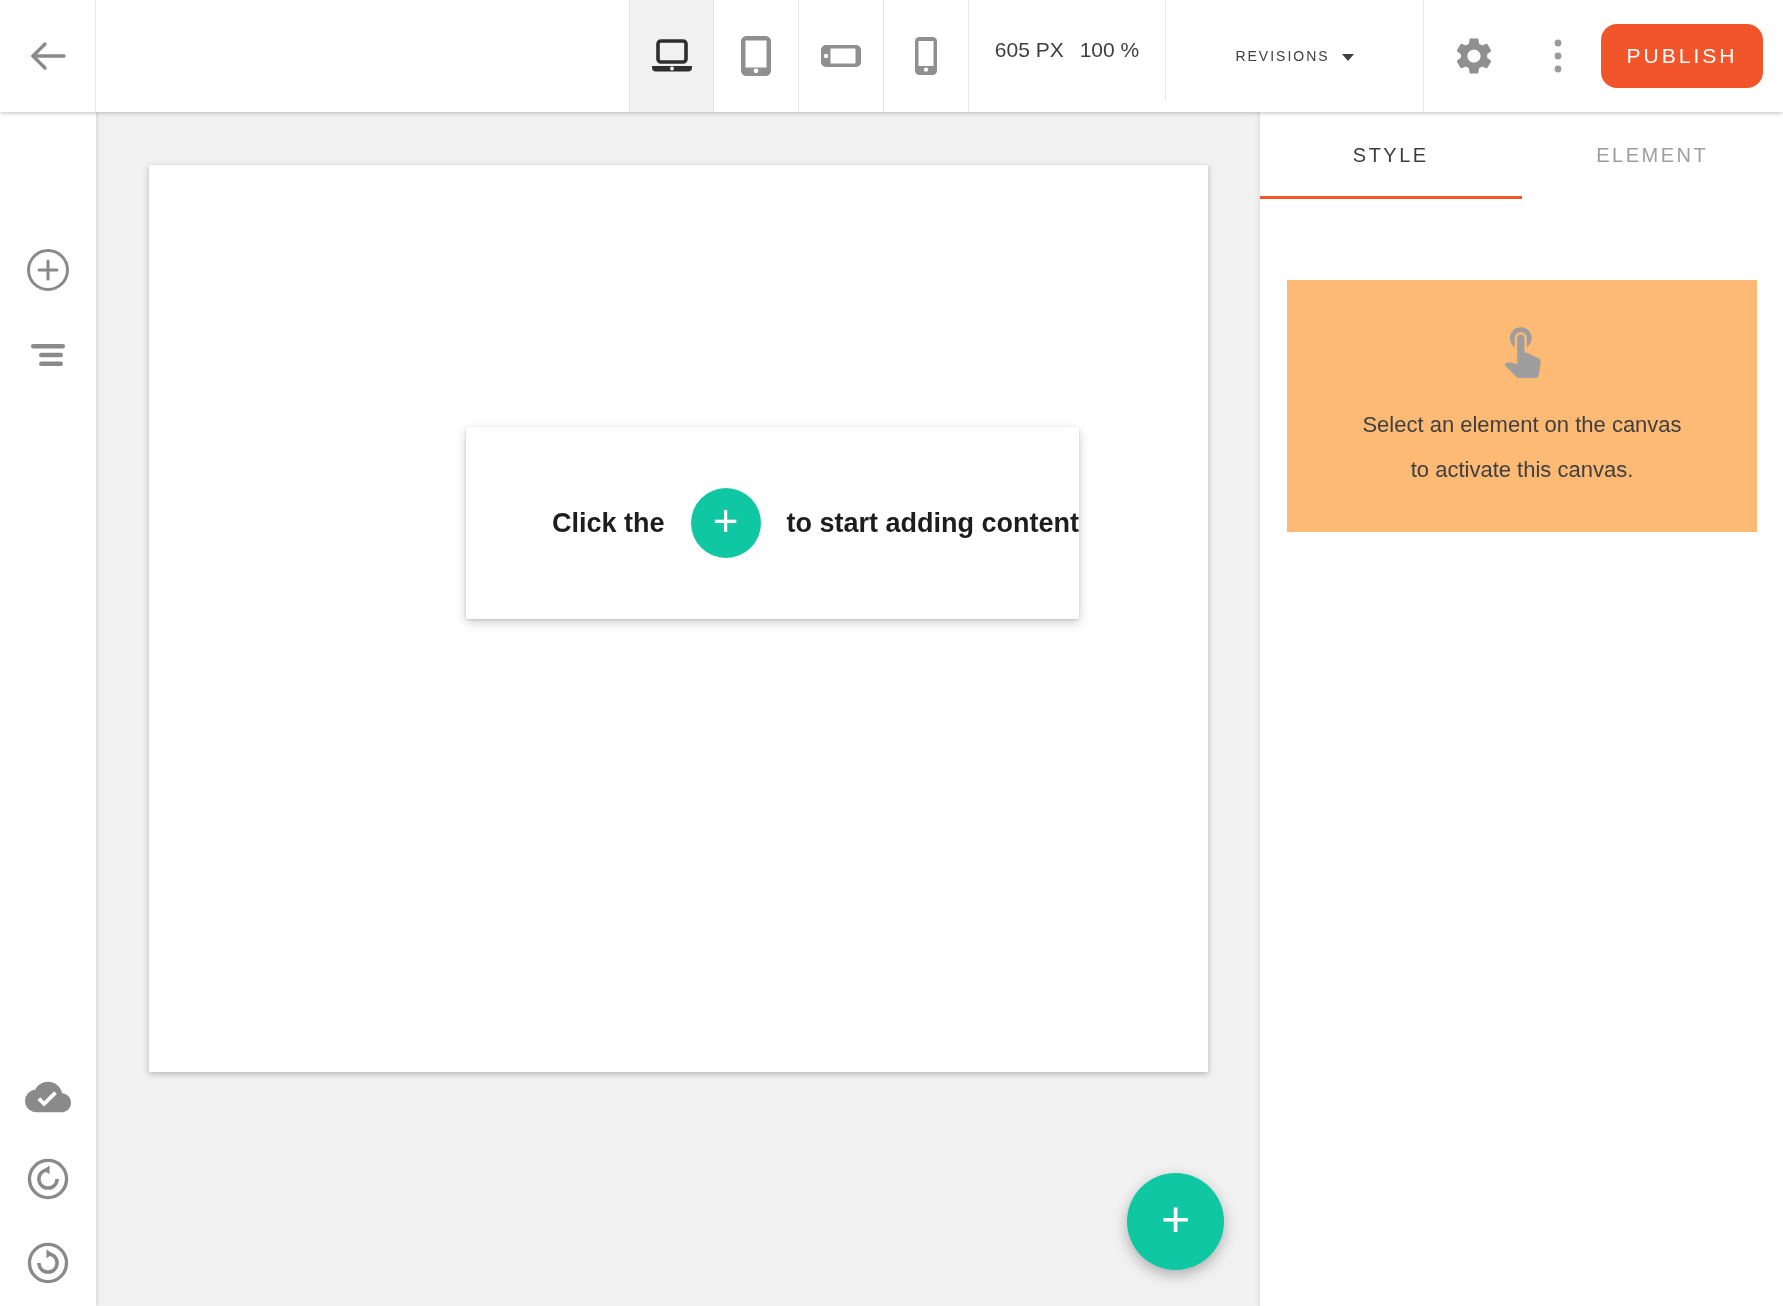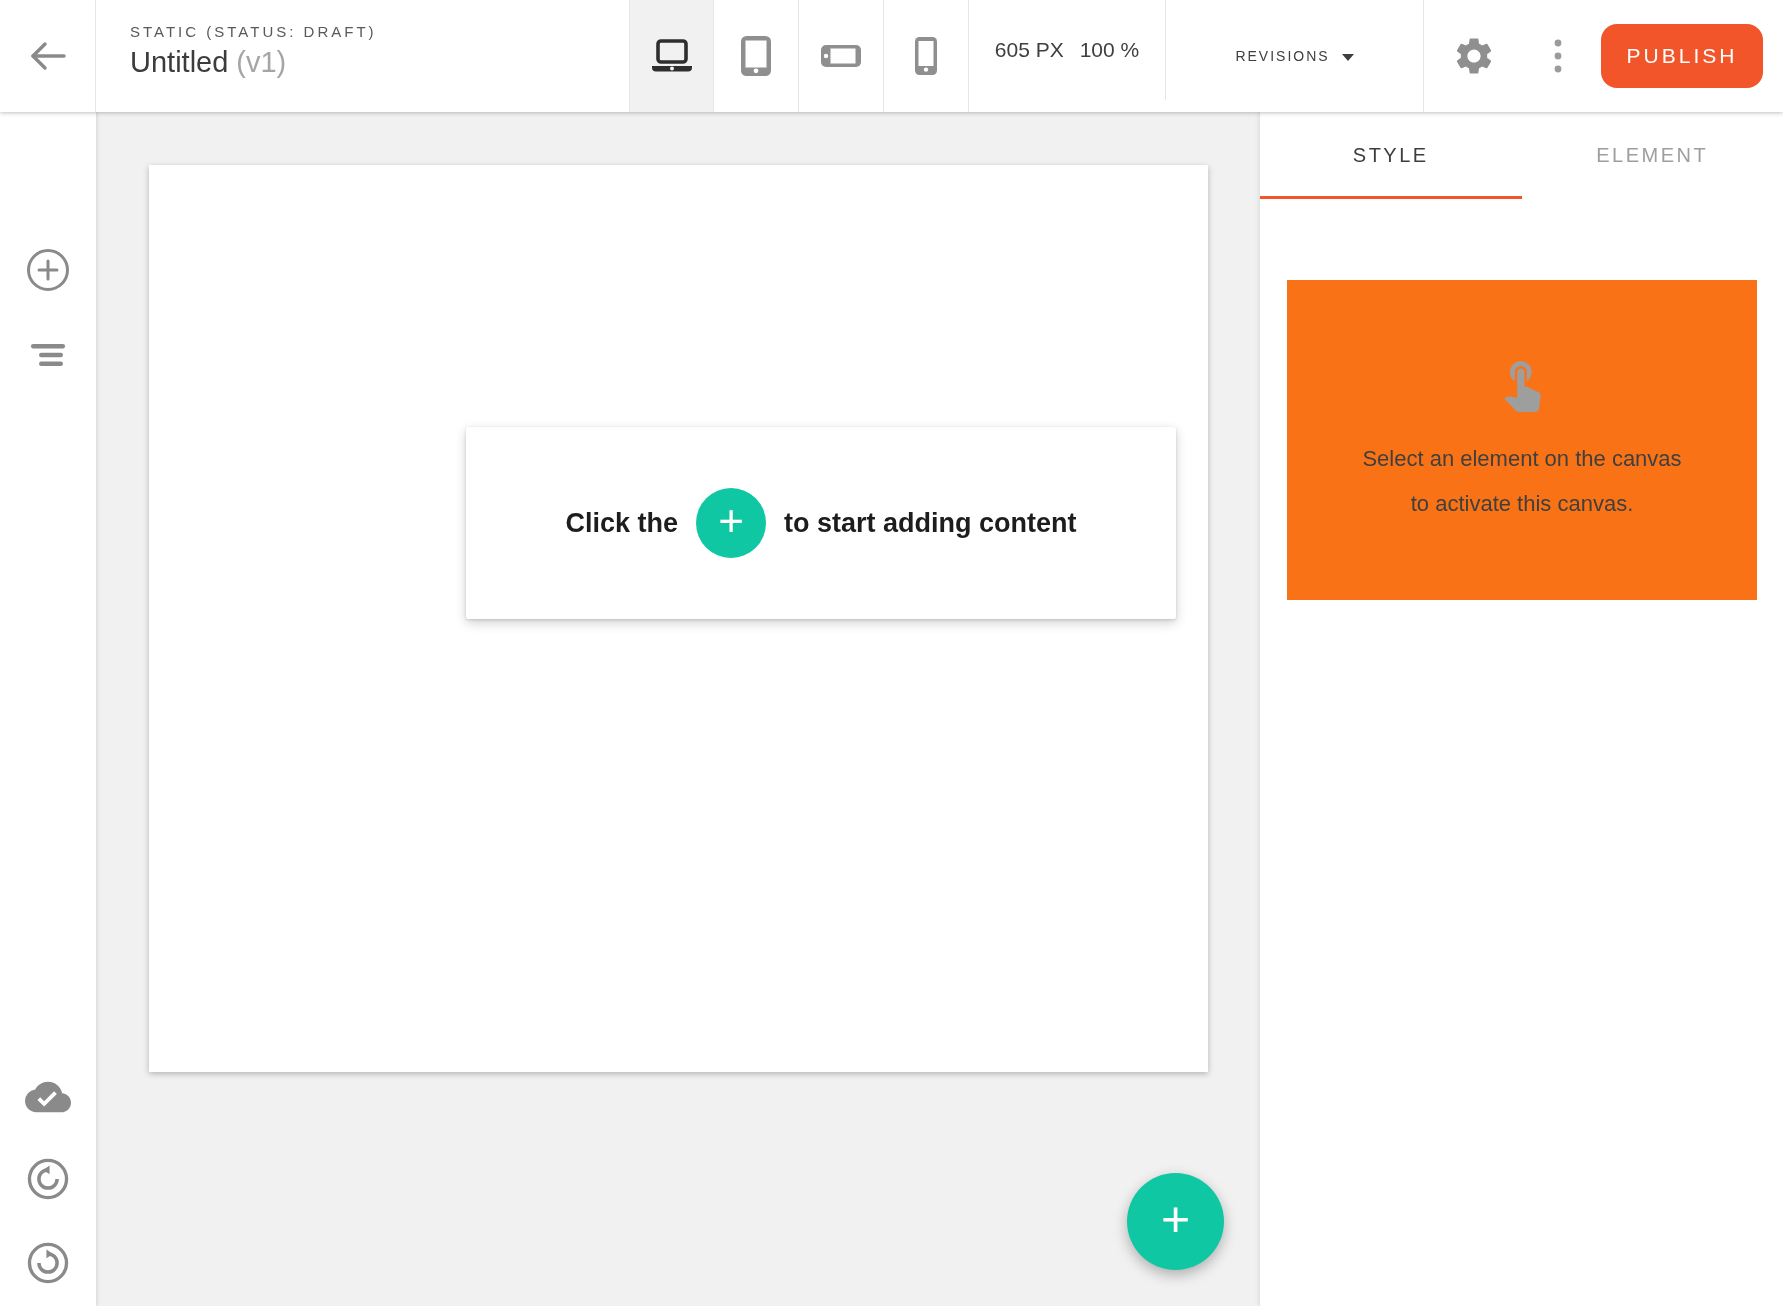--- a/index.html
+++ b/index.html
@@ -50,43 +50,43 @@
   .sb-add { top:136px; }
   .sb-contents { top:232px; }
   .sb-cloud { top:962px; }
   .sb-undo { top:1046px; }
   .sb-redo { top:1130px; }
 
   
   .canvas { position:absolute; left:96px; top:112px; width:1163px; height:1194px; background:#f1f1f1; }
   .page { position:absolute; left:53px; top:53px; width:1059px; height:907px; background:#fff;
           box-shadow:0 2px 6px rgba(0,0,0,.25); }
-  .hint-card { position:absolute; left:370px; top:315px; width:710px; height:192px; background:#fff;
+  .hint-card { position:absolute; left:370px; top:315px; width:613px; height:192px; background:#fff;
                border-radius:2px; box-shadow:0 4px 12px rgba(0,0,0,.18), 0 1px 3px rgba(0,0,0,.14);
-               display:flex; align-items:center; justify-content:center; gap:18px; z-index:5; }
+               display:flex; align-items:center; justify-content:flex-end; gap:26px; z-index:5; }
   .hint-text { font-size:27px; font-weight:700; color:#1d1d1d; white-space:nowrap; }
   .hint-plus { width:70px; height:70px; border-radius:50%; background:var(--accent-teal,#0FC7A3);
                color:#fff; font-size:44px; font-weight:400; display:flex; align-items:center;
                justify-content:center; border:none; cursor:pointer; line-height:1; padding-bottom:4px; }
   .fab { position:absolute; left:1031px; top:1061px; width:97px; height:97px; border-radius:50%;
          background:var(--accent-teal,#0FC7A3); color:#fff; font-size:50px; font-weight:300; border:none;
          display:flex; align-items:center; justify-content:center; cursor:pointer;
          box-shadow:0 5px 14px rgba(0,0,0,.28); line-height:1; padding-bottom:6px; }
 
   
   .right-panel { position:absolute; left:1259px; top:112px; width:524px; height:1194px; background:#fff;
                  border-left:1px solid #e3e3e3; box-shadow:-1px 0 4px rgba(0,0,0,.07); z-index:10; }
   .tabs { position:relative; display:flex; height:87px; }
   .tab { flex:1; display:flex; align-items:center; justify-content:center; font-size:20px;
          letter-spacing:2.5px; color:#9e9e9e; background:transparent; border:none; cursor:pointer;
          font-family:inherit; }
   .tab.active { color:#3d3d3d; }
   .tab-underline { position:absolute; left:0; bottom:0; width:262px; height:3px;
                    background:var(--accent-orange,#F2552A); }
-  .empty-box { position:absolute; left:27px; top:168px; width:470px; height:320px; background:#f97316;
+  .empty-box { position:absolute; left:27px; top:168px; width:470px; height:252px; background:#fdba74;
                display:flex; flex-direction:column; align-items:center; justify-content:center; }
   .empty-icon { margin-bottom:24px; }
   .empty-text { font-size:22px; color:#3f3f3f; line-height:45px; text-align:center; }
 
   svg { display:block; }
 </style>
 </head>
 <body>
 
 <div class="app">
@@ -95,24 +95,20 @@
 
     <button class="back-btn">
       <span>
         <svg width="40" height="34" viewBox="0 0 40 34" fill="none">
           <path d="M17 5 L5 17 L17 29" stroke="#8a8a8a" stroke-width="3.4" stroke-linecap="round" stroke-linejoin="round"></path>
           <path d="M5 17 H36" stroke="#8a8a8a" stroke-width="3.4" stroke-linecap="round"></path>
         </svg>
       </span>
     </button>
 
-    <div class="title-block">
-      <div class="status-label">STATIC (STATUS: DRAFT)</div>
-      <div class="doc-title"><span>Untitled</span><span class="doc-version">(v1)</span></div>
-    </div>
 
     <div class="device-group">
       <button class="device-cell active">
         <span>
           <svg width="46" height="36" viewBox="0 0 46 36">
             <rect x="9" y="3" width="28" height="21" rx="3" fill="none" stroke="#2e2e2e" stroke-width="3.6"></rect>
             <path d="M3 28 h40 v1.5 a4 4 0 0 1 -4 4 H7 a4 4 0 0 1 -4 -4 z" fill="#2e2e2e"></path>
             <circle cx="23" cy="30.6" r="2" fill="#f1f1f1"></circle>
           </svg>
         </span>

